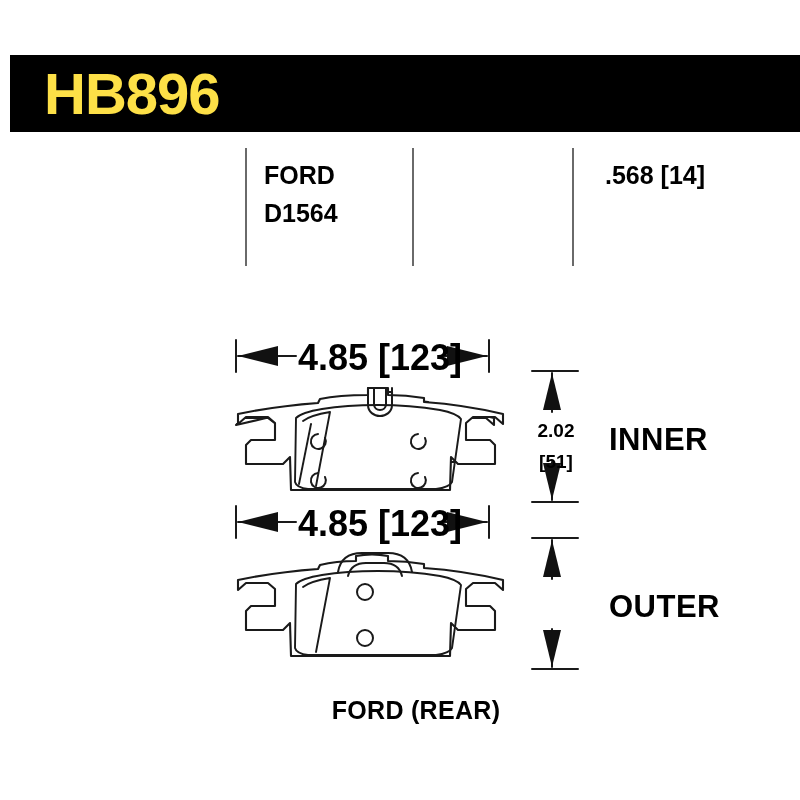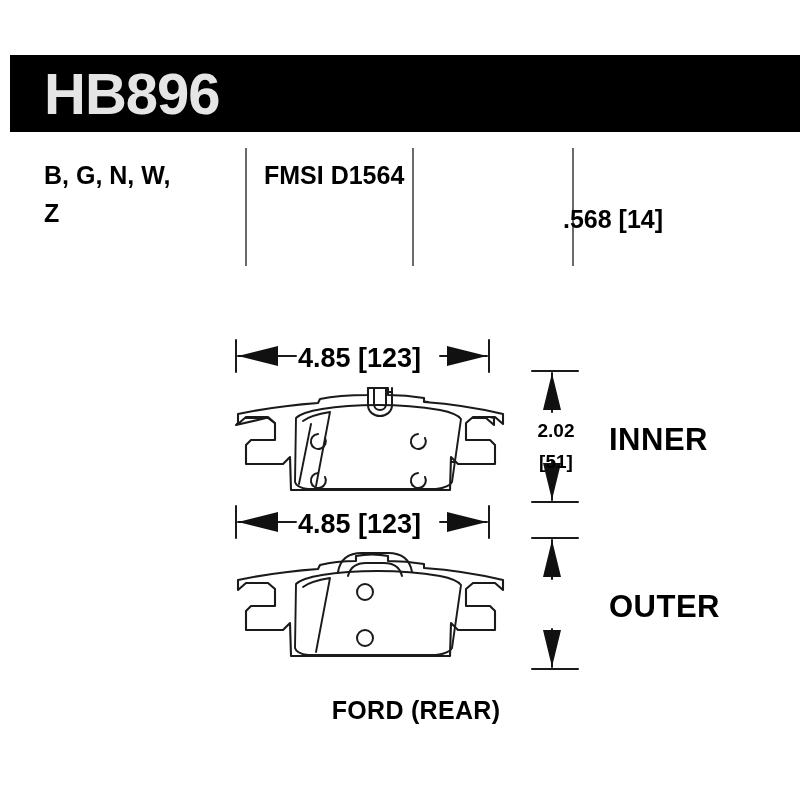--- a/index.html
+++ b/index.html
@@ -28,21 +28,21 @@
     position: absolute;
     left: 10px;
     top: 55px;
     width: 790px;
     height: 77px;
     background: #000000;
     display: flex;
     align-items: center;
   }
   .part-number {
-    color: #e5e5e5;
+    color: #fde047;
     font-family: "Liberation Sans", sans-serif;
     font-weight: bold;
     font-size: 58px;
     line-height: 58px;
     letter-spacing: -1px;
     margin-left: 34px;
     white-space: nowrap;
   }
 
   
@@ -67,38 +67,38 @@
   .spec-cell {
     position: absolute;
     top: 8px;
     font-weight: bold;
     font-size: 25px;
     line-height: 38px;
     white-space: pre-line;
   }
   .spec-compounds { left: 44px; width: 190px; }
   .spec-fmsi      { left: 264px; width: 145px; }
-  .spec-thickness { left: 563px; width: 190px; margin-top: 44px; }
+  .spec-thickness { left: 605px; width: 190px; }
 
   
   .drawing {
     position: absolute;
     left: 0;
     top: 0;
     width: 800px;
     height: 800px;
     pointer-events: none;
   }
   .drawing svg { display: block; }
 
   
   .dim-text {
     position: absolute;
     font-weight: bold;
-    font-size: 27px;
+    font-size: 36px;
     line-height: 30px;
     white-space: nowrap;
     letter-spacing: 0px;
   }
   .dim-w-inner { left: 298px; top: 343px; }
   .dim-w-outer { left: 298px; top: 509px; }
 
   .dim-v {
     position: absolute;
     font-weight: bold;
@@ -141,24 +141,22 @@
 
   <div class="header-bar">
     <div class="part-number">HB896</div>
   </div>
 
   <div class="spec-row">
     <div class="spec-sep s1"></div>
     <div class="spec-sep s2"></div>
     <div class="spec-sep s3"></div>
 
-    <div class="spec-cell spec-compounds">B, G, N, W,
-Z</div>
-
-    <div class="spec-cell spec-fmsi">FMSI D1564</div>
+
+    <div class="spec-cell spec-fmsi">FORD D1564</div>
 
     <div class="spec-cell spec-thickness">.568 [14]</div>
   </div>
 
   <div class="drawing">
     <svg width="800" height="800" viewBox="0 0 800 800">
       <g fill="none" stroke="#1a1a1a" stroke-width="2.1" stroke-linejoin="round" stroke-linecap="round">
 
         <g stroke-width="2">
           <line x1="236" y1="340" x2="236" y2="372"></line>

